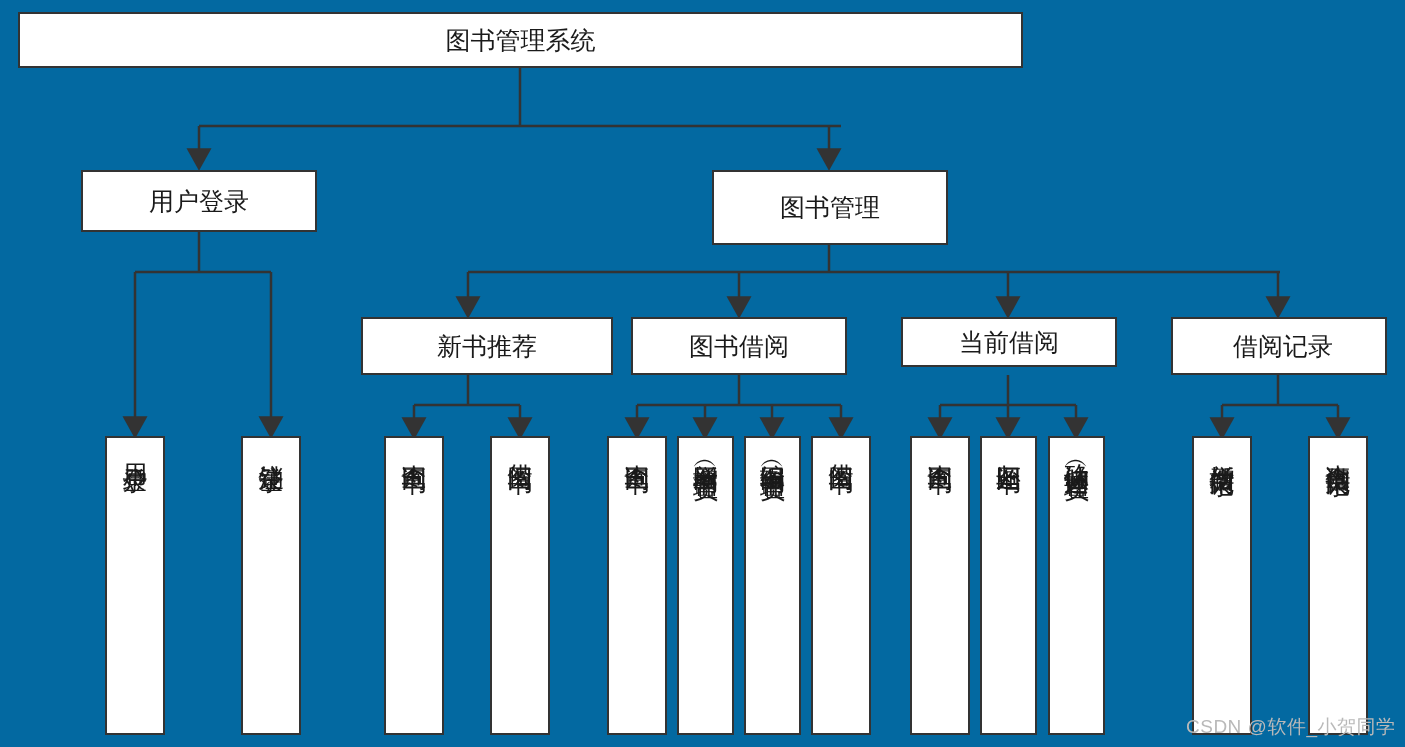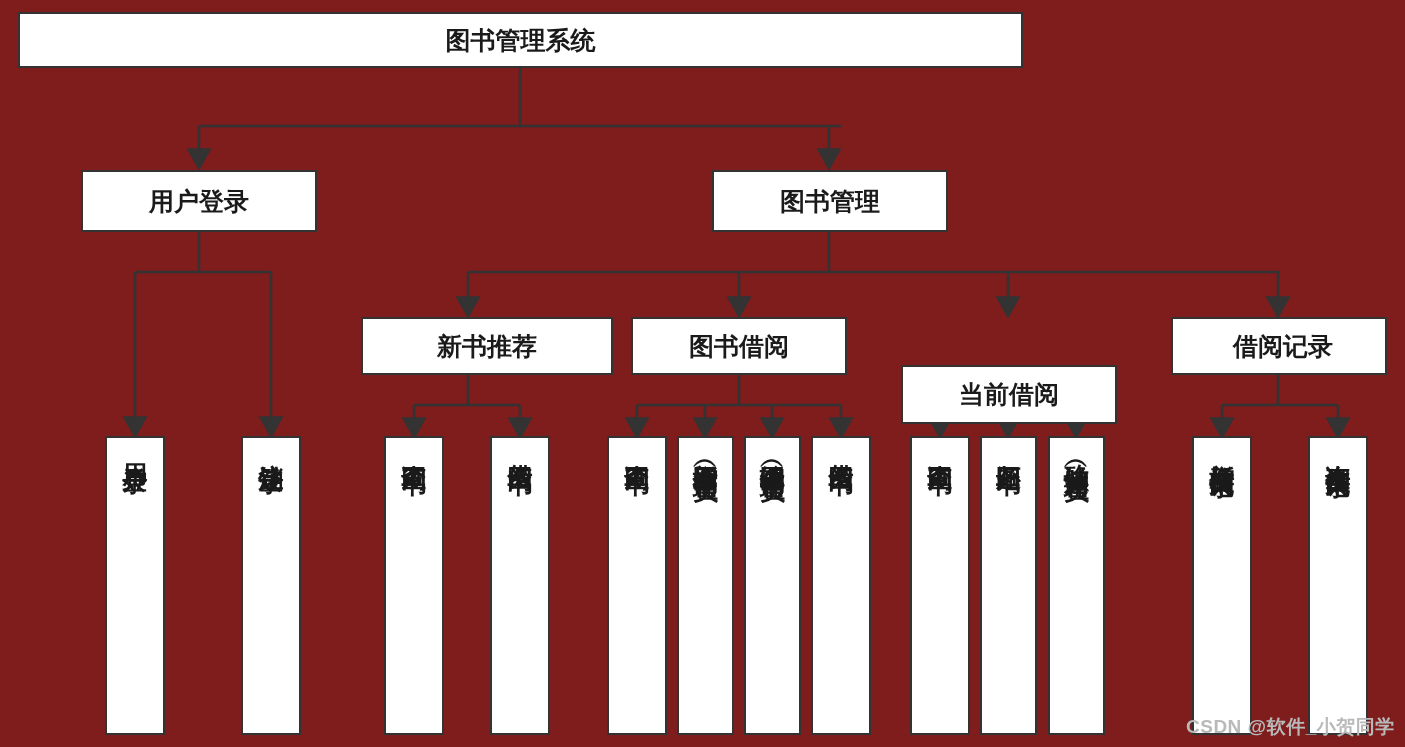--- a/index.html
+++ b/index.html
@@ -7,23 +7,22 @@
     padding: 0;
     background: #ffffff;
   }
   body {
     font-family: "Liberation Sans", "DejaVu Sans", sans-serif;
   }
   #canvas {
     position: relative;
     width: 1405px;
     height: 747px;
-    background: #7f1d1d;
+    background: #0369a1;
     overflow: hidden;
-    font-weight: bold;
   }
   svg.connectors {
     position: absolute;
     top: 0;
     left: 0;
     width: 1405px;
     height: 747px;
     pointer-events: none;
   }
   .node {
@@ -126,33 +125,33 @@
   </svg>
 
   <div class="node root horiz" style="left:18px; top:12px; width:1005px; height:56px;">
     <span class="label">图书管理系统</span>
   </div>
 
   <div class="node horiz" style="left:81px; top:170px; width:236px; height:62px;">
     <span class="label">用户登录</span>
   </div>
 
-  <div class="node horiz" style="left:712px; top:170px; width:236px; height:62px;">
+  <div class="node horiz" style="left:712px; top:170px; width:236px; height:75px;">
     <span class="label">图书管理</span>
   </div>
 
   <div class="node horiz" style="left:361px; top:317px; width:252px; height:58px;">
     <span class="label">新书推荐</span>
   </div>
 
   <div class="node horiz" style="left:631px; top:317px; width:216px; height:58px;">
     <span class="label">图书借阅</span>
   </div>
 
-  <div class="node horiz" style="left:901px; top:317px; width:216px; height:59px;margin-top:48px;">
+  <div class="node horiz" style="left:901px; top:317px; width:216px; height:50px;">
     <span class="label">当前借阅</span>
   </div>
 
   <div class="node horiz" style="left:1171px; top:317px; width:216px; height:58px;padding-left:8px;">
     <span class="label">借阅记录</span>
   </div>
 
   <div class="node vert" style="left:105px; top:436px; width:60px; height:299px;">
     <span class="label">用户登录</span>
   </div>

